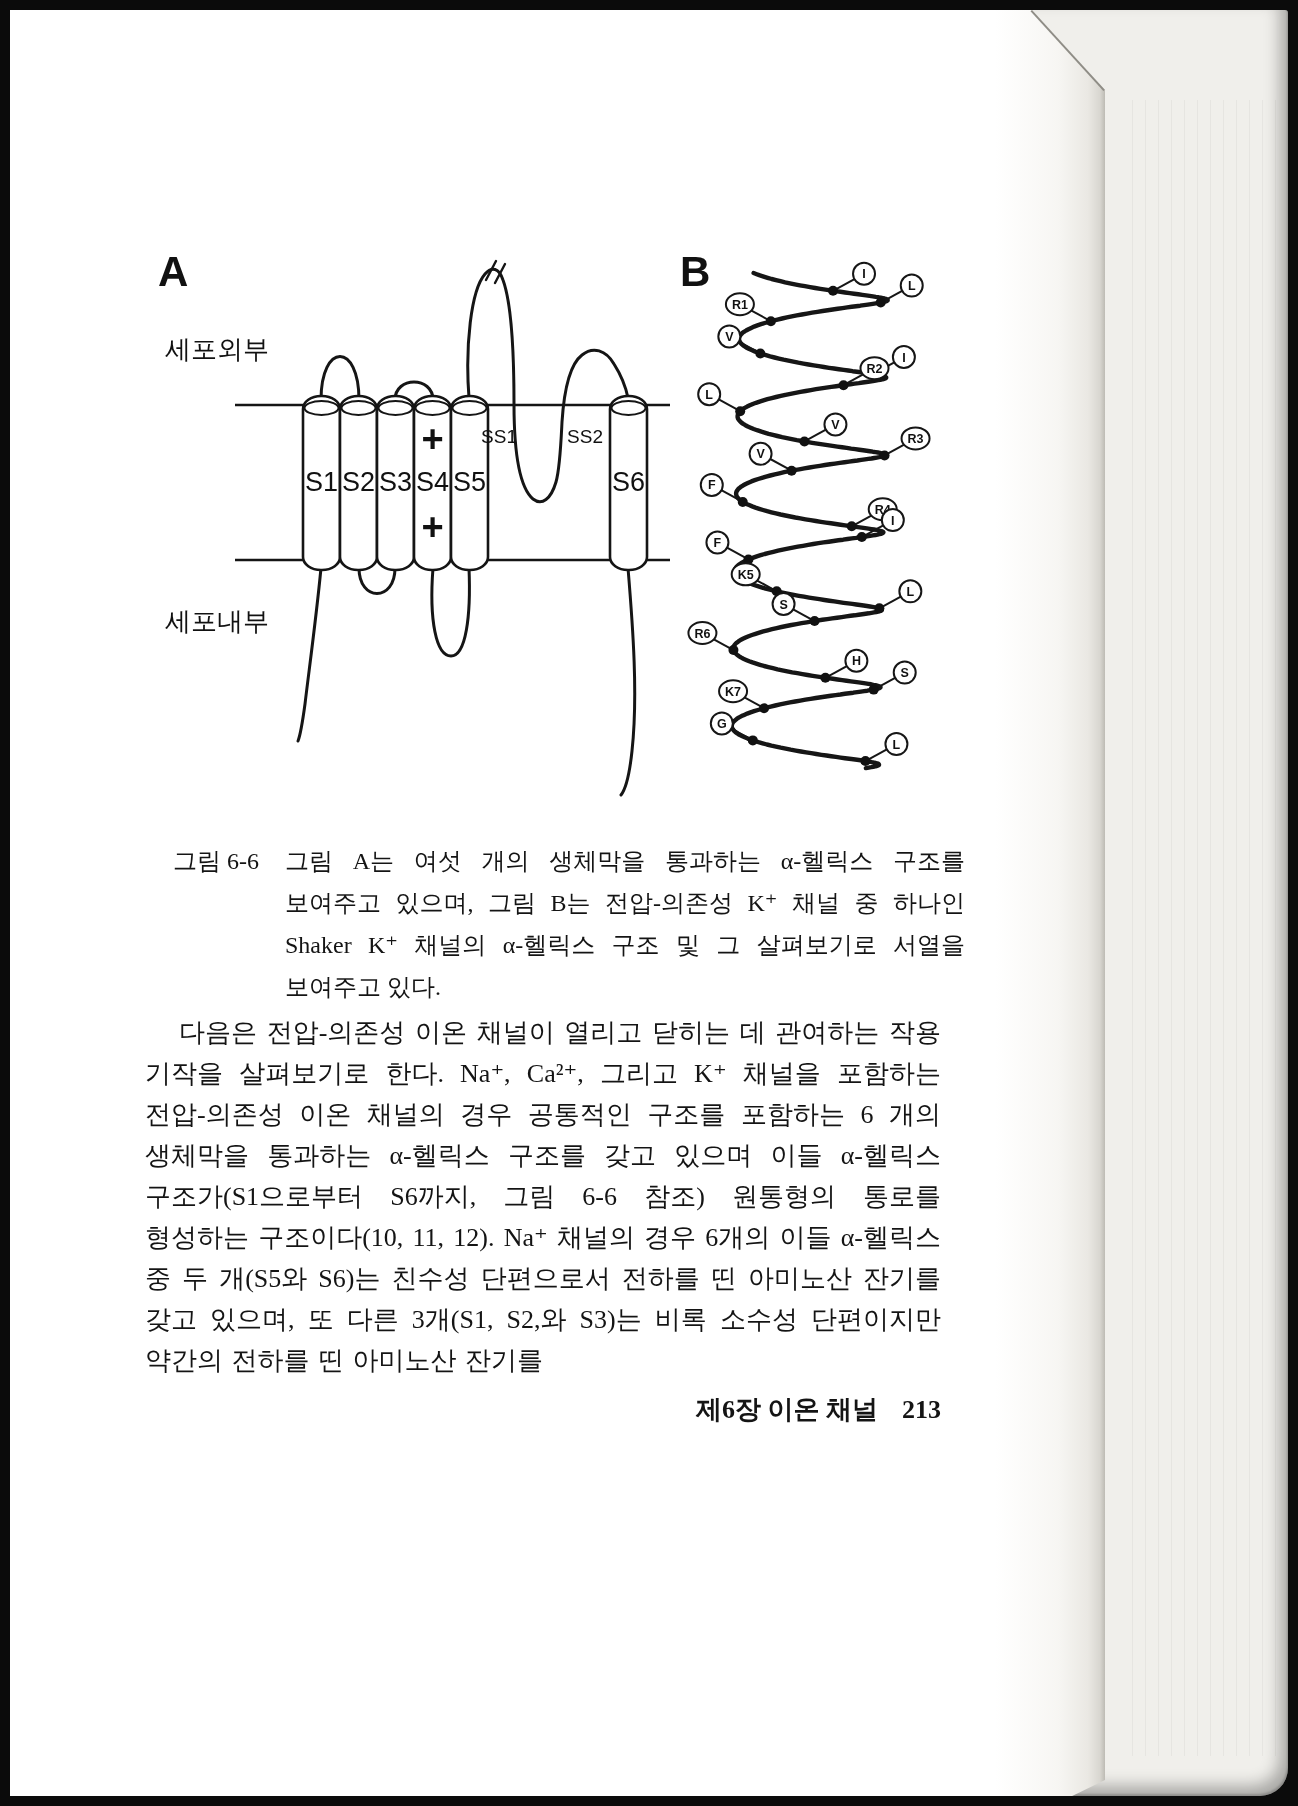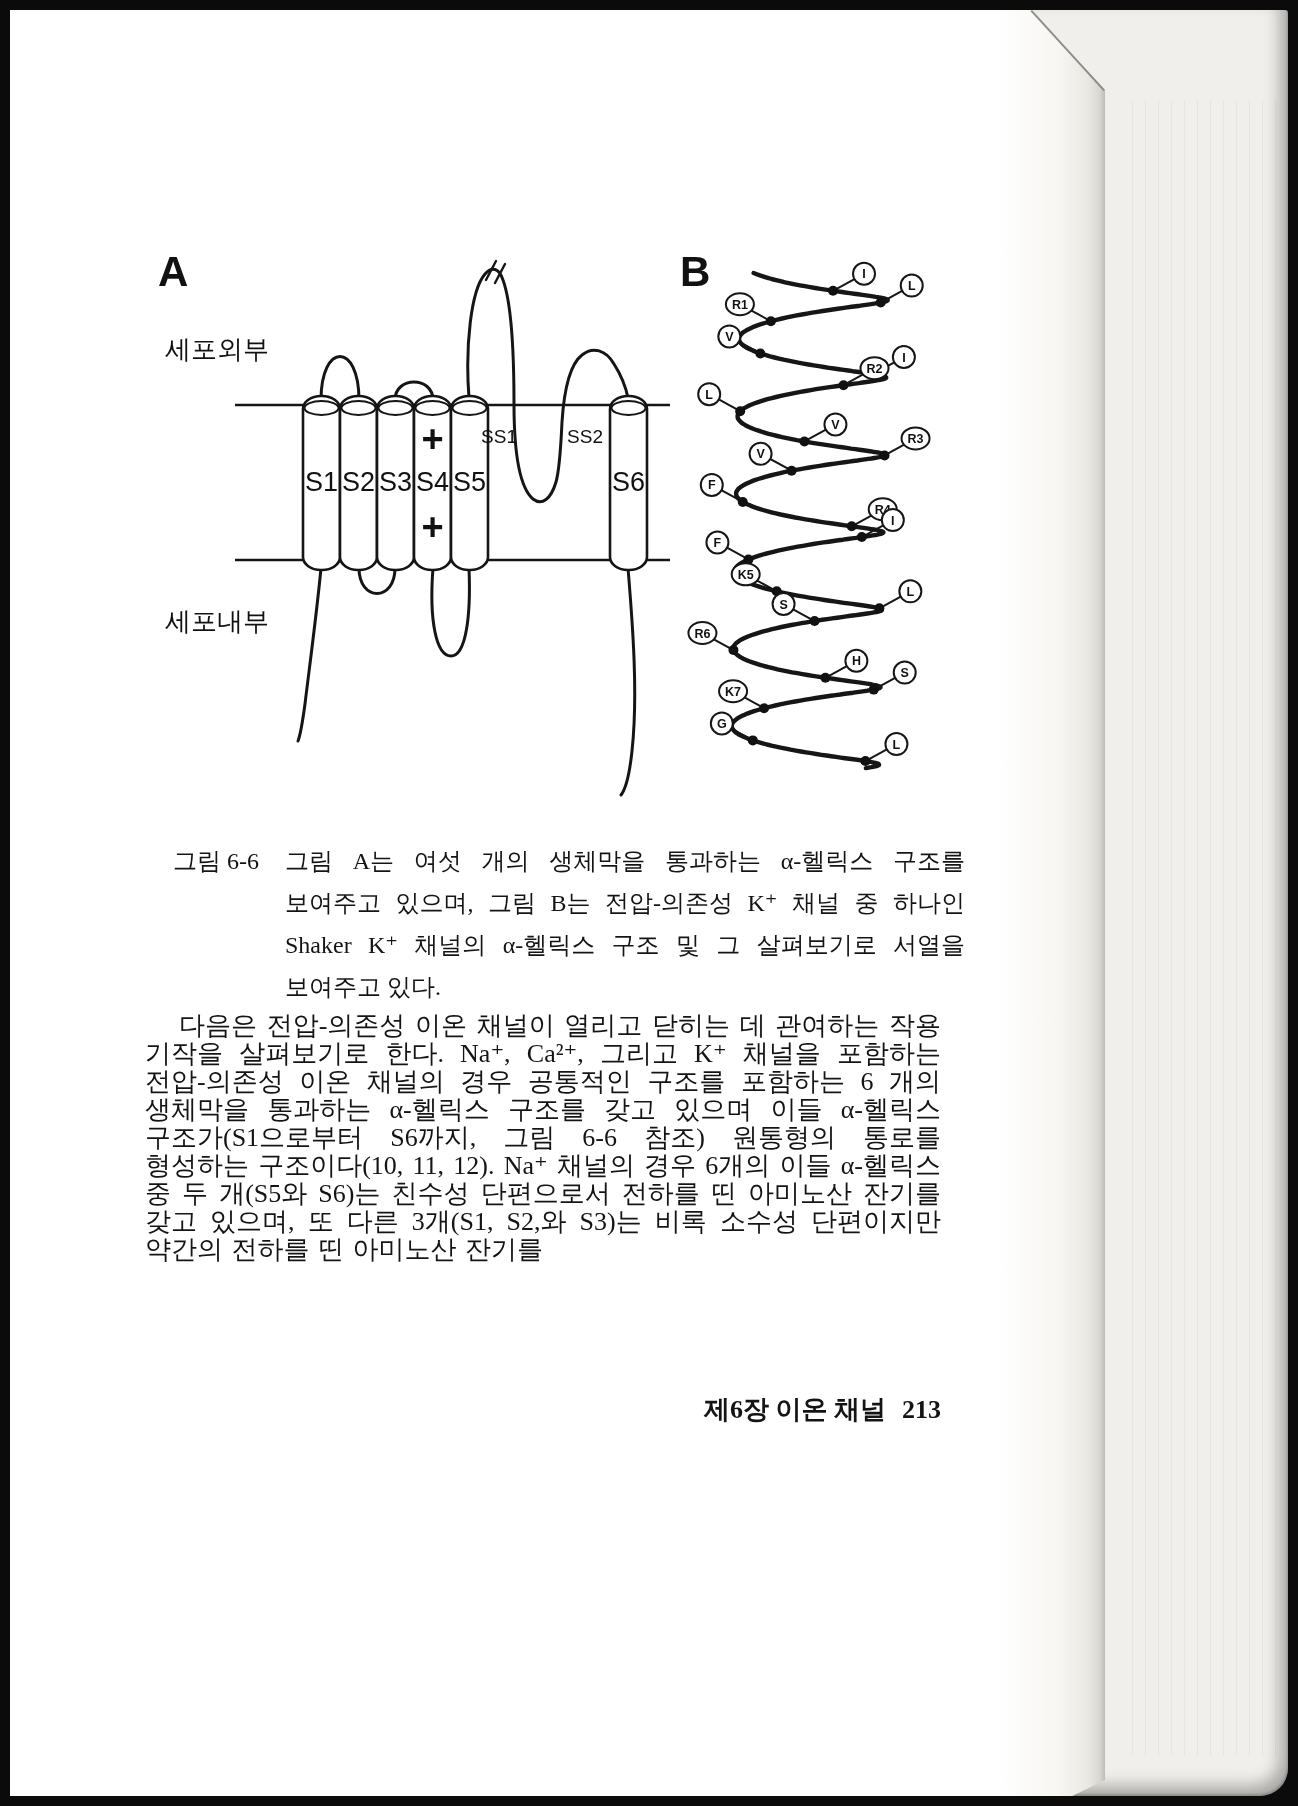--- a/index.html
+++ b/index.html
@@ -20,24 +20,24 @@
   .panel-label{font:bold 42px "Liberation Sans","DejaVu Sans",sans-serif;fill:#111;}
   .side-label{font:26px "Liberation Serif","DejaVu Serif",serif;fill:#111;}
   .seg-label{font:27px "Liberation Sans","DejaVu Sans",sans-serif;fill:#111;text-anchor:middle;}
   .ss-label{font:19px "Liberation Sans","DejaVu Sans",sans-serif;fill:#111;text-anchor:middle;}
   .plus-label{font:bold 38px "Liberation Sans","DejaVu Sans",sans-serif;fill:#111;text-anchor:middle;}
   .caption{position:absolute;left:145px;top:840px;width:792px;display:flex;font-size:24px;line-height:42px;margin-left:28px;}
   .cap-label{flex:0 0 112px;white-space:nowrap;}
   .cap-body{flex:1;}
   .cap-title{white-space:nowrap;}
   .cap-text{text-align:justify;word-break:keep-all;}
-  .body-text{position:absolute;left:145px;top:1012px;width:796px;margin:0;font-size:26px;line-height:28px;
+  .body-text{position:absolute;left:145px;top:1012px;width:796px;margin:0;font-size:26px;line-height:41px;
         text-align:justify;text-indent:34px;word-break:keep-all;word-spacing:2px;}
   .footer{position:absolute;left:145px;top:1392px;width:796px;text-align:right;font-size:26px;font-weight:700;}
-  .footer .pg{margin-left:16px;}
+  .footer .pg{margin-left:24px;}
 </style>
 </head>
 <body>
 
 <div class="book">
   <div class="pages-under"></div>
   <div class="top-page"></div>
   <div class="corner-line"></div>
 
   <div class="content">

